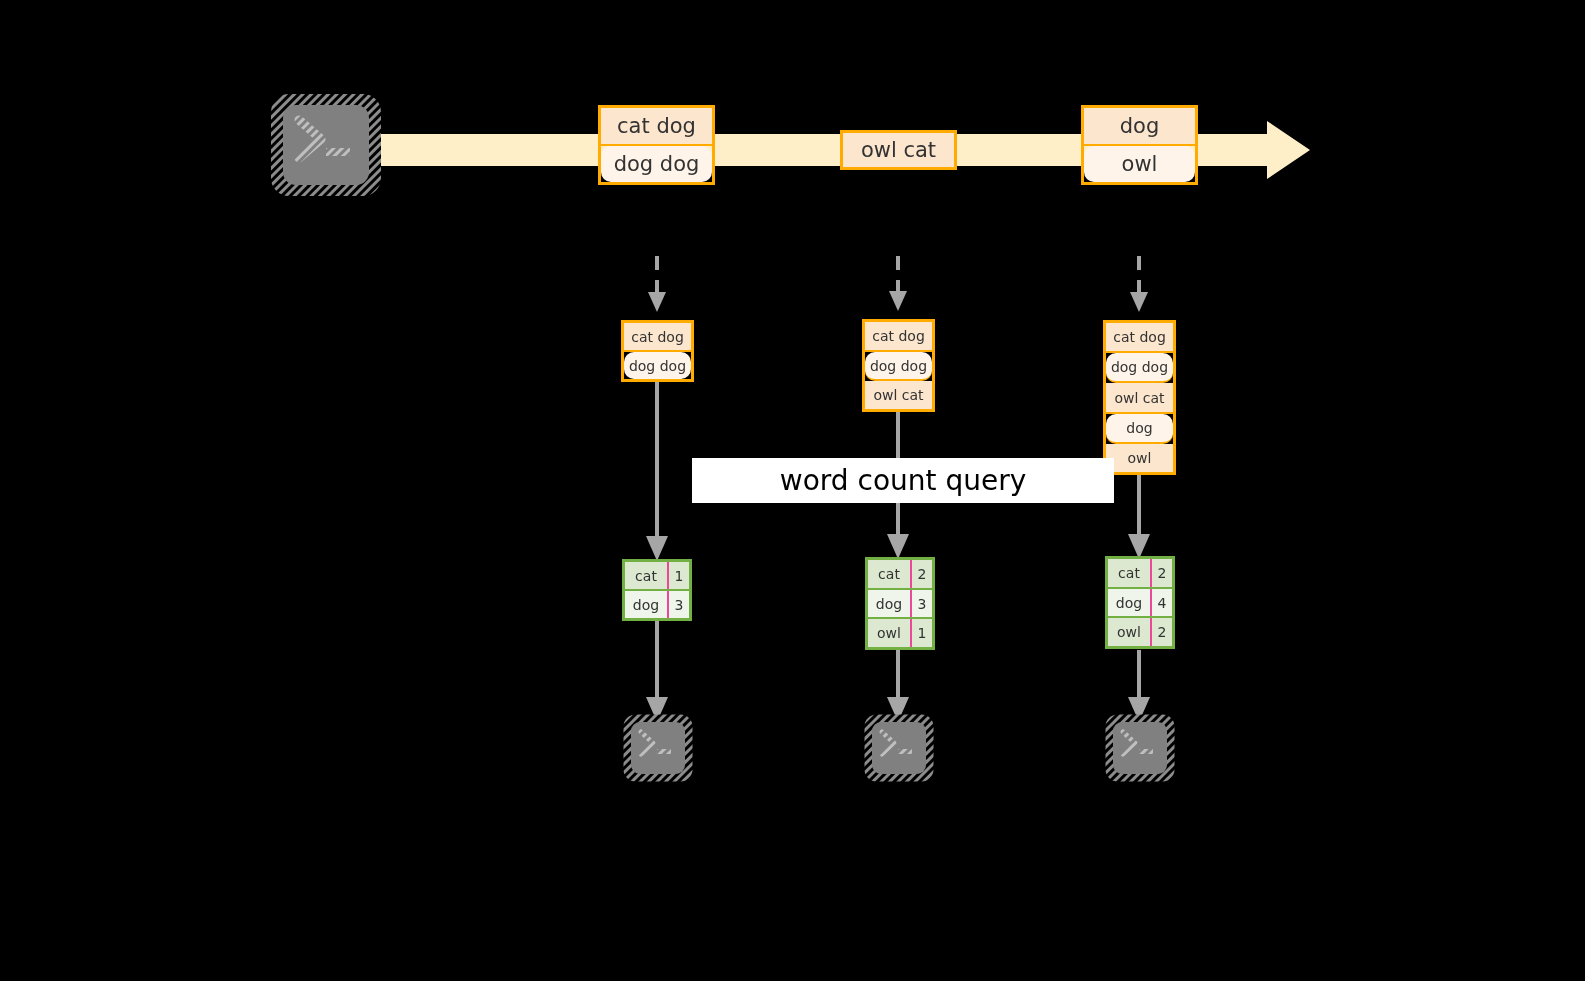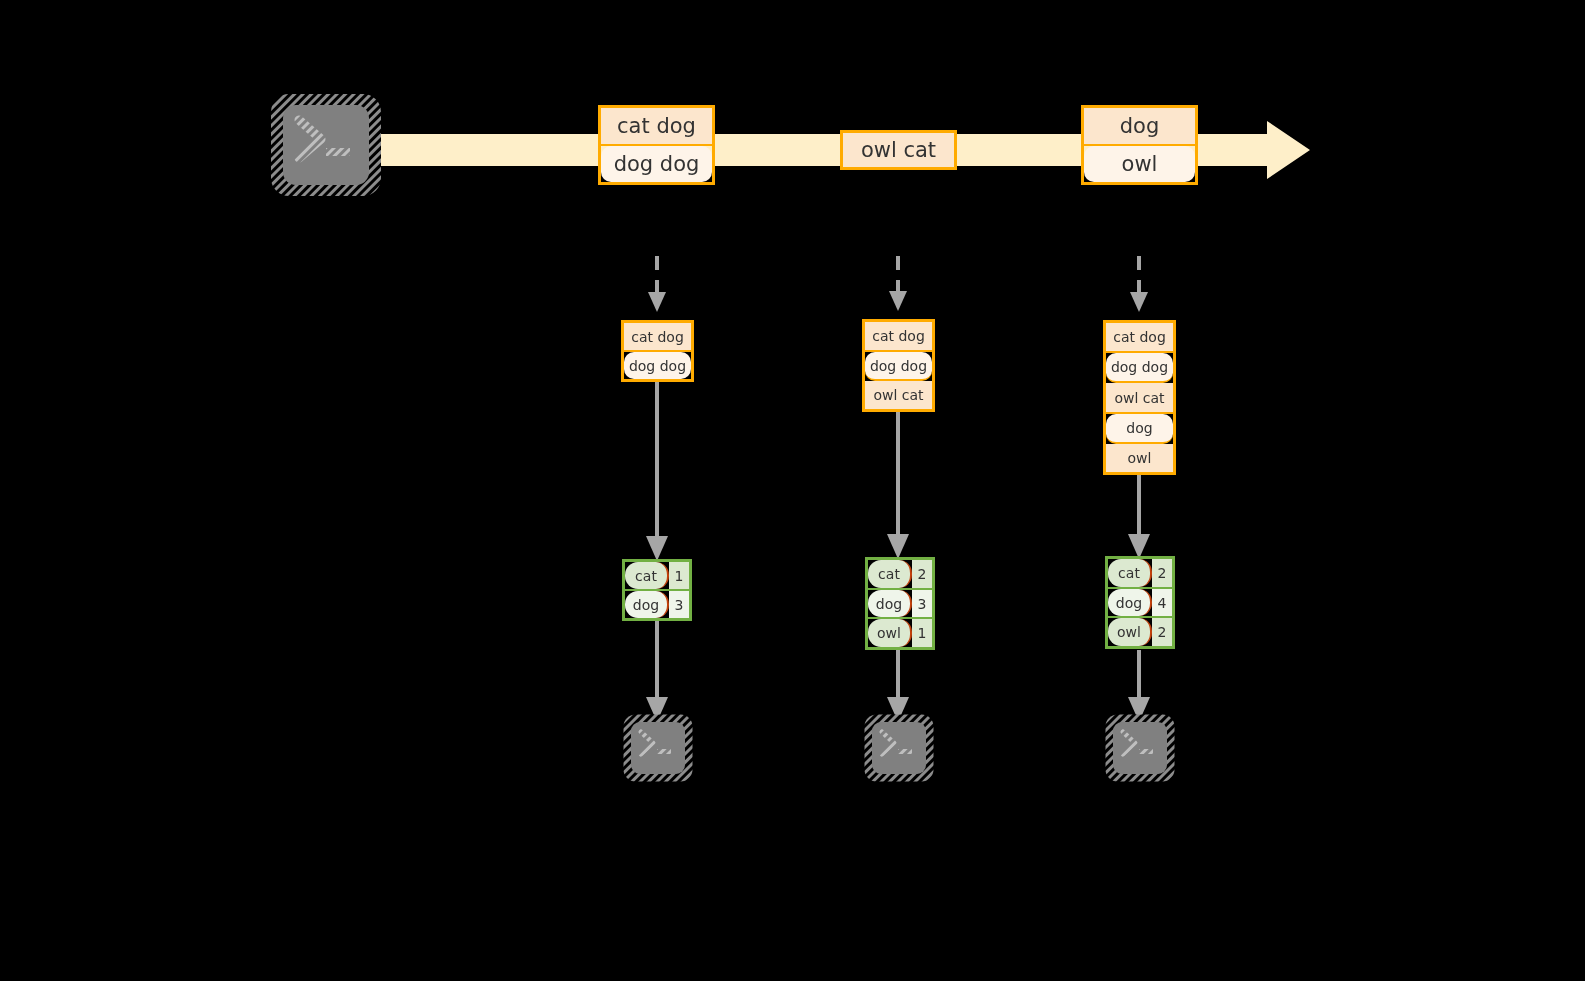--- a/index.html
+++ b/index.html
@@ -68,21 +68,21 @@
   }
   .grow:last-child { border-bottom: none; }
   .gword, .gcount {
     box-sizing: border-box;
     display: flex;
     align-items: center;
     justify-content: center;
     color: #333333;
     white-space: nowrap;
   }
-  .gword { border-right: 2px solid #c2410c; border-radius: 13px; }
+  .gword { border-right: 2px solid #ec4899; }
   .grow.dark .gword, .grow.dark .gcount { background: #DCE9D0; }
   .grow.light .gword, .grow.light .gcount { background: #EFF5EA; }
 
   
   .term {
     position: absolute;
     z-index: 7;
   }
 
   
@@ -191,20 +191,23 @@
   </div>
 
   <div class="qbox" style="left:1099px; top:320px; width:73px; height:155px; font-size:14px;">
     <div class="qcell peach">cat dog</div>
     <div class="qcell cream">dog dog</div>
     <div class="qcell peach">owl cat</div>
     <div class="qcell cream">dog</div>
     <div class="qcell peach">owl</div>
   </div>
 
+  <div class="banner" style="left:688px; top:458px; width:422px; height:45px; font-size:28px;">
+    <span>word count query</span>
+  </div>
 
   <div class="gbox" style="left:618px; top:559px; width:70px; height:62px; font-size:14px;">
     <div class="grow dark">
       <div class="gword" style="width:44px;">cat</div>
       <div class="gcount" style="flex:1;">1</div>
     </div>
     <div class="grow light">
       <div class="gword" style="width:44px;">dog</div>
       <div class="gcount" style="flex:1;">3</div>
     </div>

